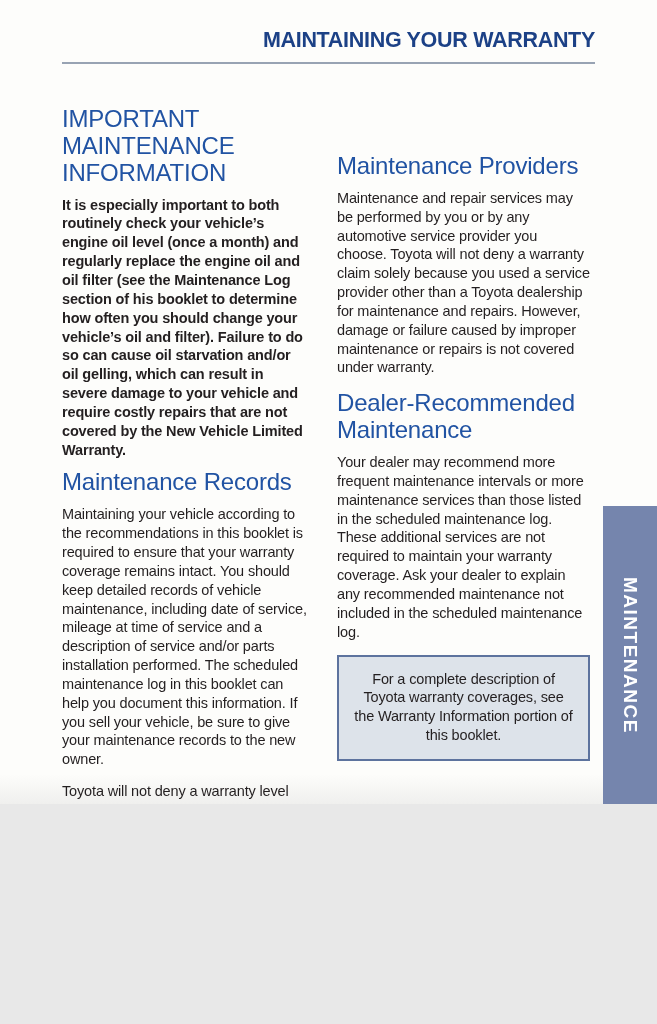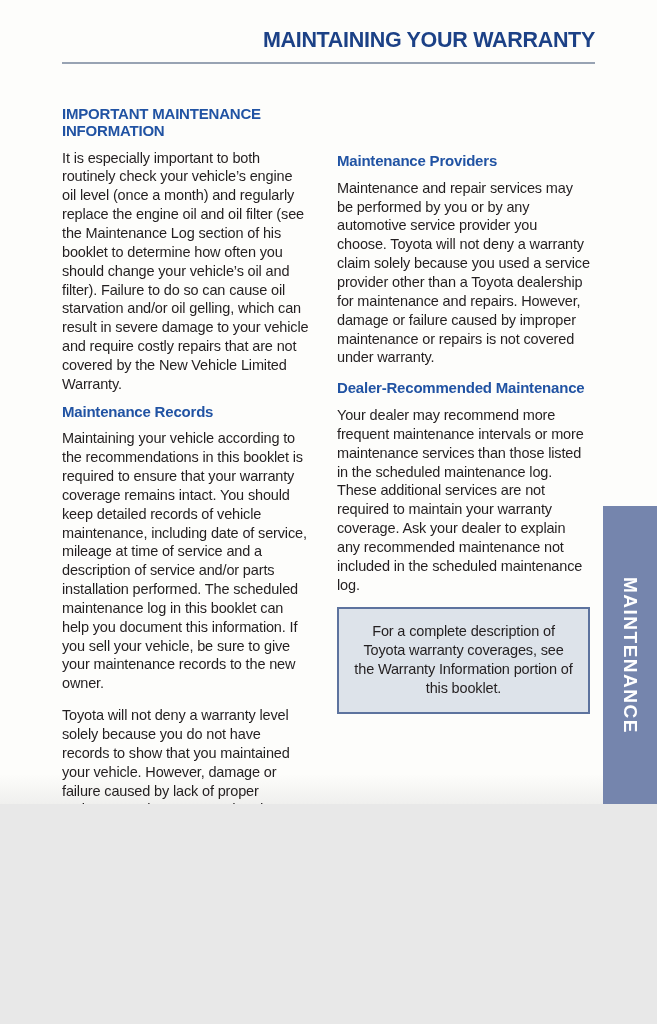--- a/index.html
+++ b/index.html
@@ -41,33 +41,33 @@
     display: flex;
     margin: 42px 62px 0 62px;
     gap: 27px;
     position: relative;
     z-index: 2;
   }
   .col-left  { width: 248px; }
   .col-right { width: 253px; padding-top: 47px; }
   h2.section-heading {
     margin: 0 0 9px 0;
-    font-size: 15px;
+    font-size: 24px;
     line-height: 1.12;
-    font-weight: bold;
+    font-weight: normal;
     letter-spacing: -0.2px;
     color: var(--heading-blue, #2153a3);
   }
   .col p {
     margin: 0 0 13px 0;
     font-size: 14.5px;
     line-height: 1.3;
     letter-spacing: -0.15px;
   }
-  .col p.lead-bold { font-weight: normal; margin-bottom: 10px; }
+  .col p.lead-bold { font-weight: bold; margin-bottom: 10px; }
   .col h2 + p { margin-top: 0; }
   .col p + h2 { }
   .note-box {
     margin-top: 13px;
     border: 2px solid var(--note-border, #5d739e);
     background: var(--note-bg, #dde3ea);
     padding: 13px 15px 14px 15px;
   }
   .note-box p { margin: 0; font-size: 14.5px; line-height: 1.3; letter-spacing: -0.15px; text-align: center; }
   .side-tab {

